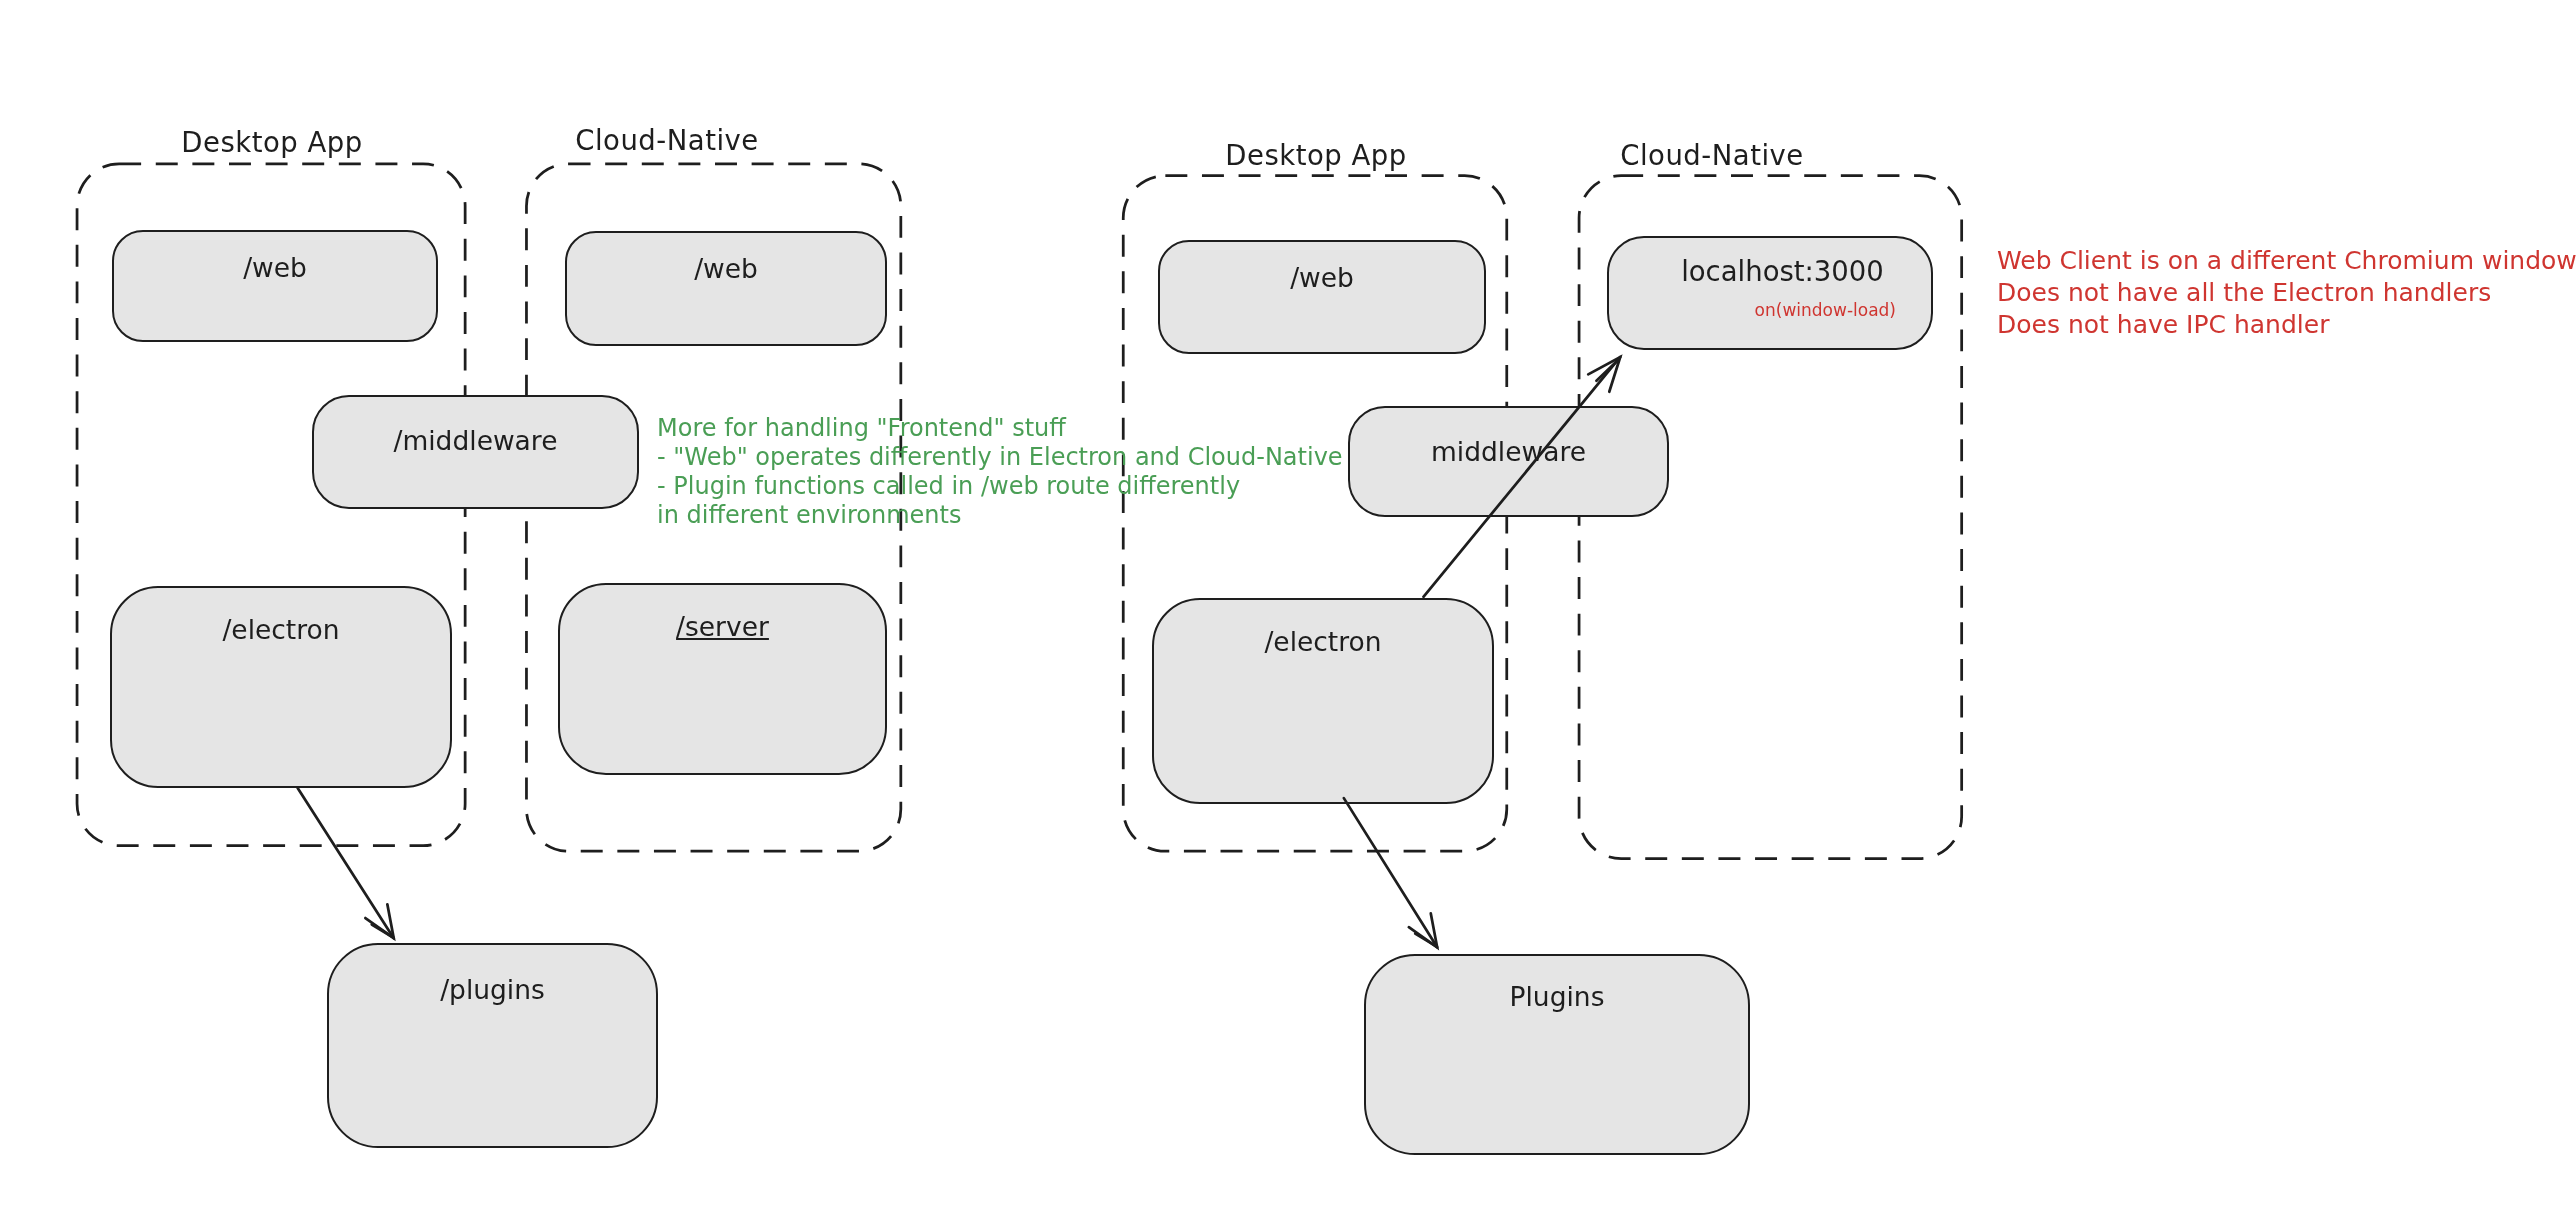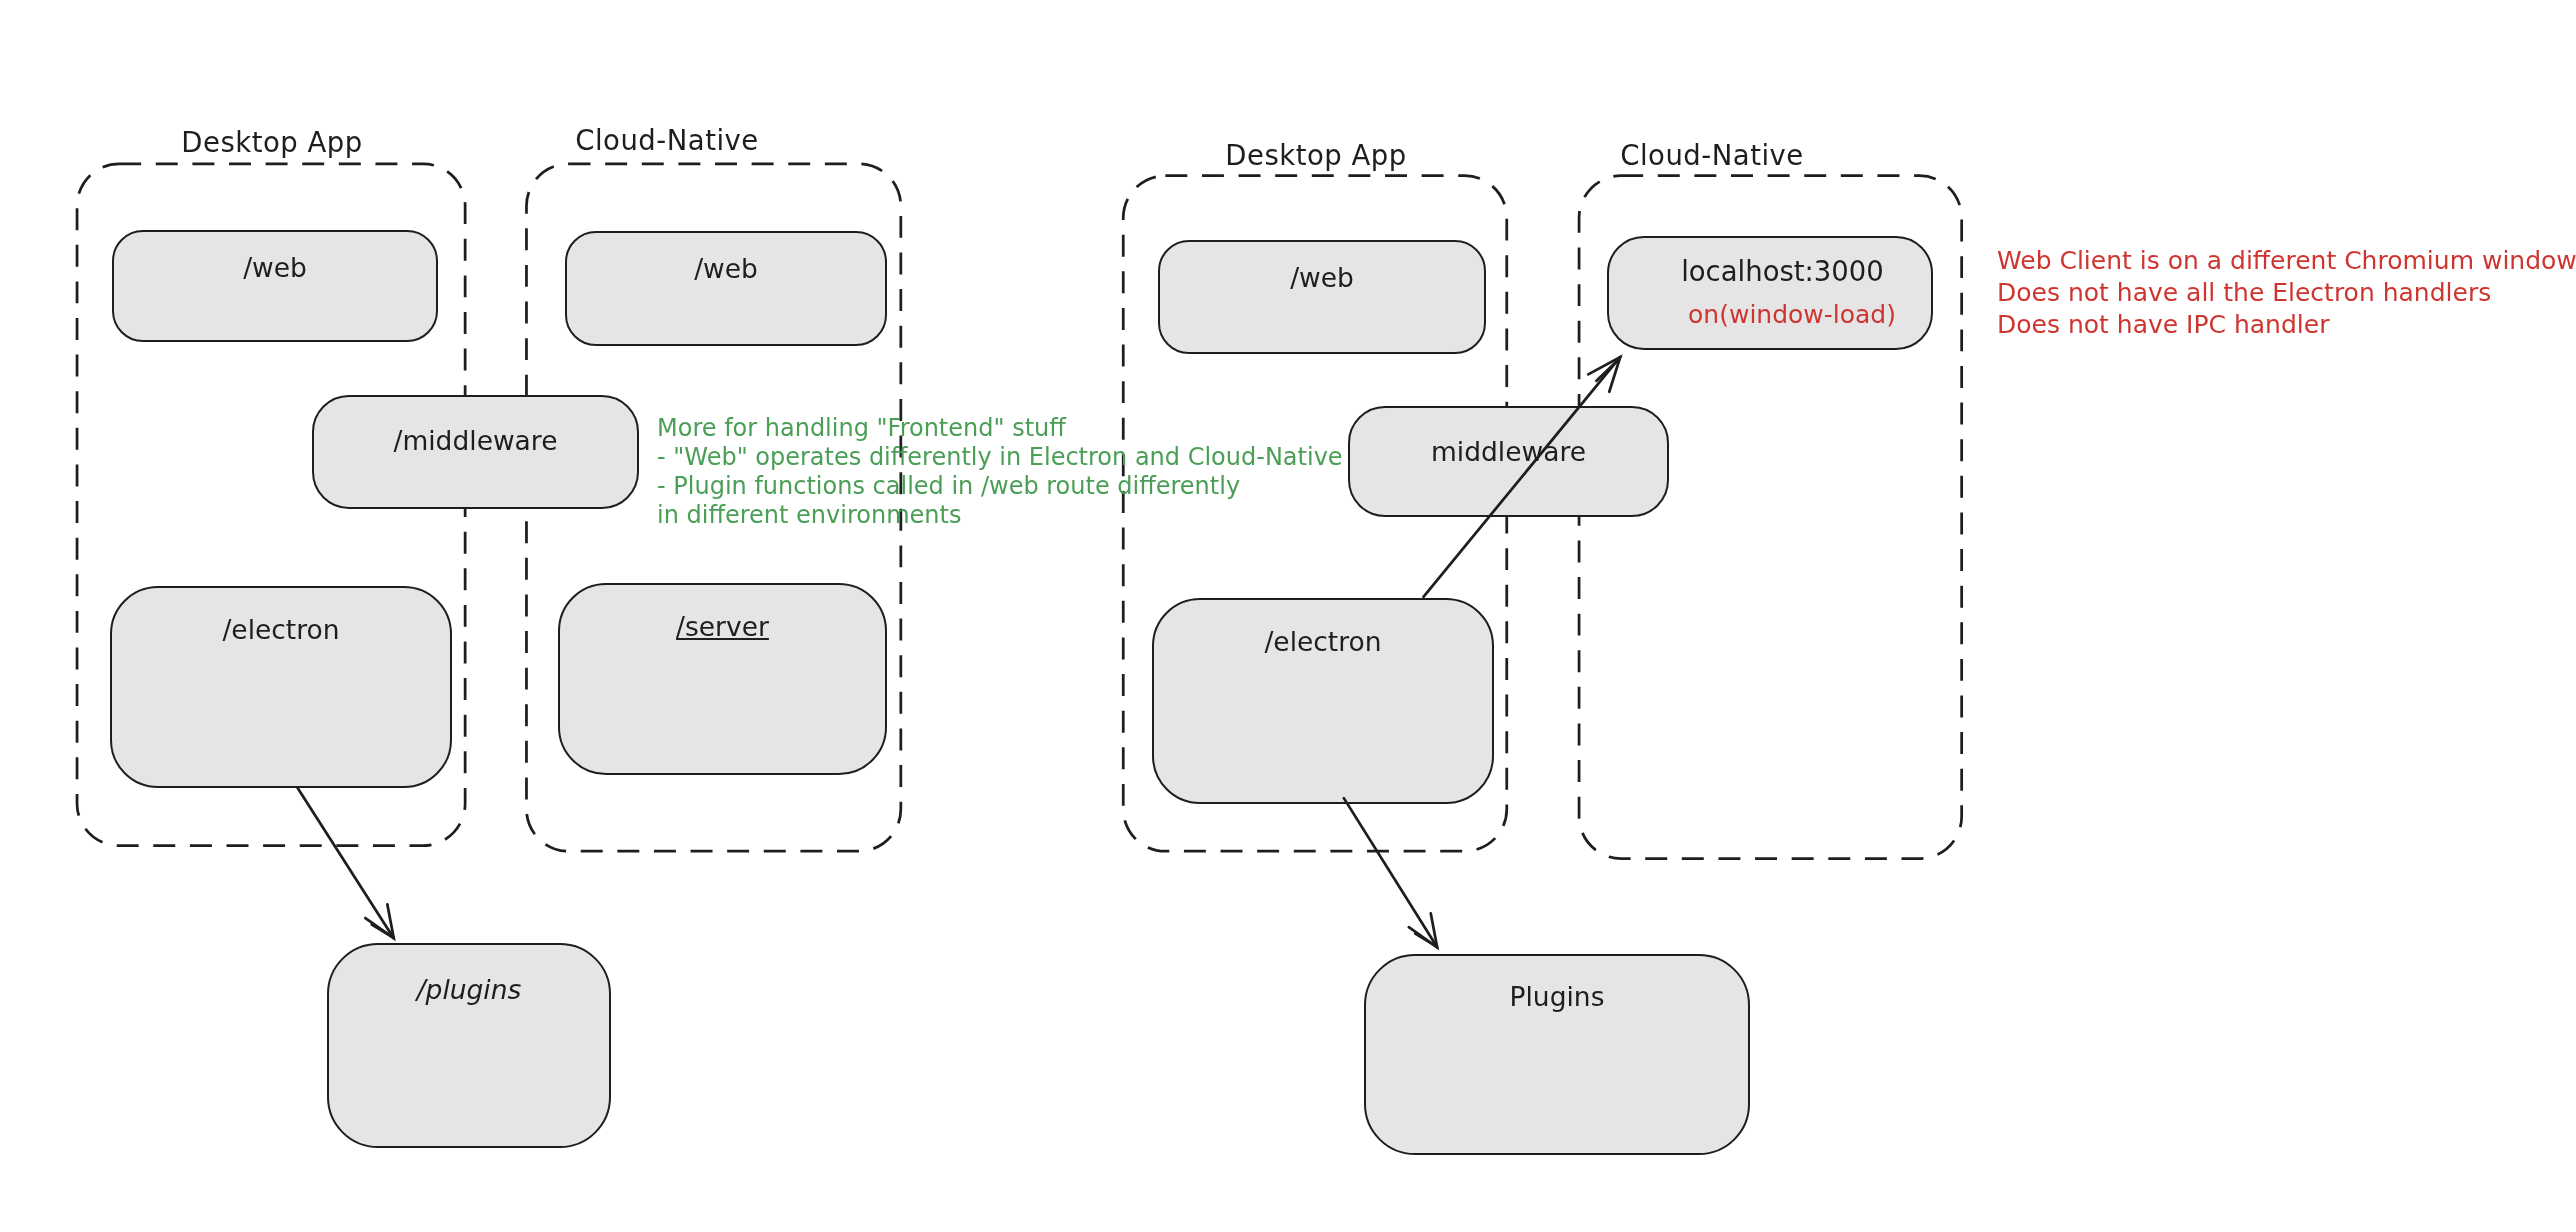--- a/index.html
+++ b/index.html
@@ -53,21 +53,21 @@
   }
   .node.two-line .line1 {
     text-align: center;
     font-size: 27.5px;
     white-space: nowrap;
     margin-left: 25px;
   }
   .node.two-line .line2 {
     text-align: right;
     padding-right: 35px;
-    font-size: 25px;
+    font-size: 17px;
     margin-top: 13px;
     white-space: nowrap;
   }
   .red-text { color: #cf3530; }
   .note {
     position: absolute;
     white-space: nowrap;
   }
   .note .note-line { white-space: nowrap; }
   .note.green {
@@ -111,21 +111,21 @@
   </div>
 
   <div class="node" style="left:110px; top:586px; width:342px; height:202px; border-radius:48px; padding-top:26px;">
     <span class="node-label">/electron</span>
   </div>
 
   <div class="node" style="left:558px; top:583px; width:329px; height:192px; border-radius:48px; padding-top:26px;text-decoration:underline;">
     <span class="node-label red-text">/server</span>
   </div>
 
-  <div class="node" style="left:327px; top:943px; width:284px; height:205px; border-radius:51px; padding-top:29px;font-style:italic;">
+  <div class="node" style="left:327px; top:943px; width:331px; height:205px; border-radius:51px; padding-top:29px;">
     <span class="node-label">/plugins</span>
   </div>
 
   <div class="node" style="left:1158px; top:240px; width:328px; height:114px; border-radius:31px; padding-top:20px;">
     <span class="node-label">/web</span>
   </div>
 
   <div class="node two-line" style="left:1607px; top:236px; width:326px; height:114px; border-radius:37px; padding-top:16.5px;">
     <span class="line1">localhost:3000</span>
     <span class="line2 red-text">on(window-load)</span>

